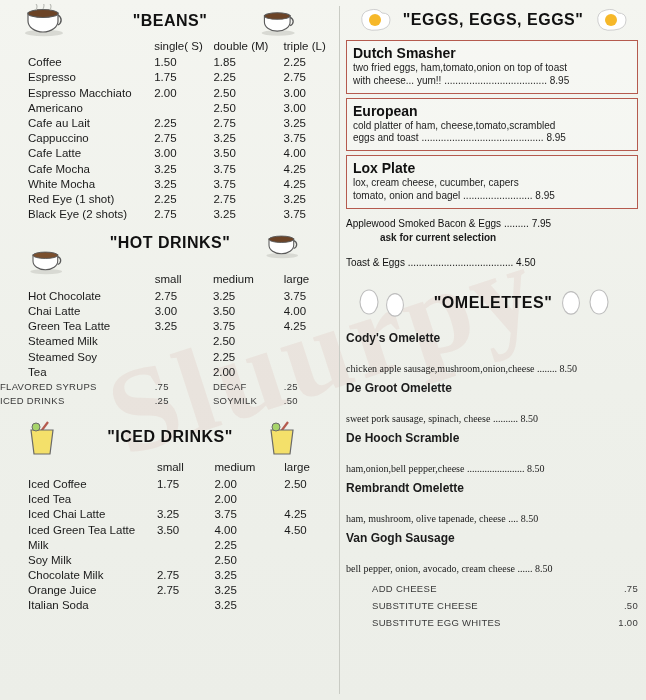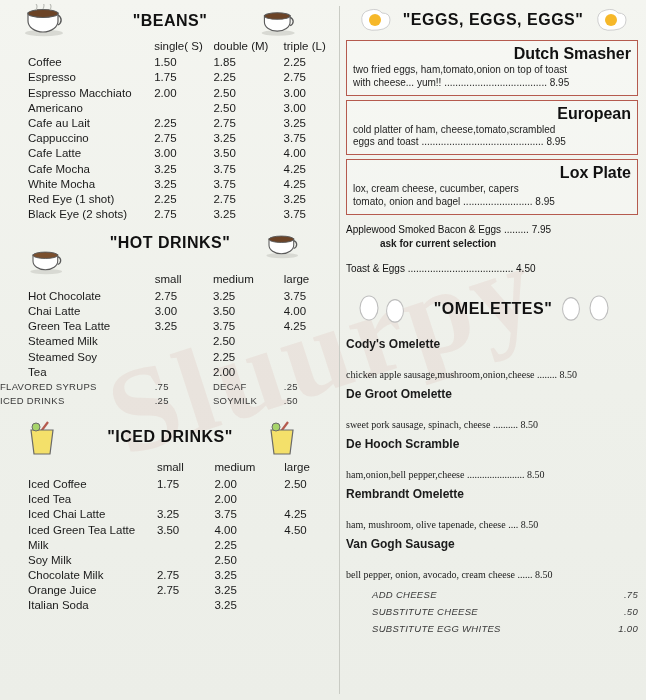--- a/index.html
+++ b/index.html
@@ -68,35 +68,35 @@
   .small-row td.name{padding-left:0;}
 
   
   .boxed{
     border:1px solid #b55a4e;
     padding:4px 6px 5px 6px;
     margin:0 8px 4px 6px;
     background:rgba(255,255,255,.25);
   }
   .item-title{
-    font-size:16px;font-weight:bold;color:#111;margin-bottom:1px;text-align:right;
+    font-size:14px;font-weight:bold;color:#111;margin-bottom:1px;
   }
   .item-desc{
     font-size:10px;color:#222;line-height:1.28;
   }
   .item-line{
     margin:0 8px 0 6px;
     font-size:10px;
     color:#111;
     padding:5px 0 2px 0;
   }
   .om-item{margin:0 8px 0 6px;padding-top:7px;}
   .om-title{font-size:12px;font-weight:bold;}
   .om-desc{font-size:10px;margin-top:18px;font-family:Liberation Serif, serif;}
-  .addons{margin:8px 8px 12px 32px;font-style:italic;}
+  .addons{margin:8px 8px 12px 32px;}
   .addons div{font-size:9.5px;letter-spacing:.3px;color:#3a3a3a;padding:1.5px 0;}
   .addons .val{float:right;}
   .clr{clear:both;}
 </style>
 </head>
 <body>
 
 <div class="page">
   <div class="watermark">Sluurpy</div>
   <div class="divider"></div>

